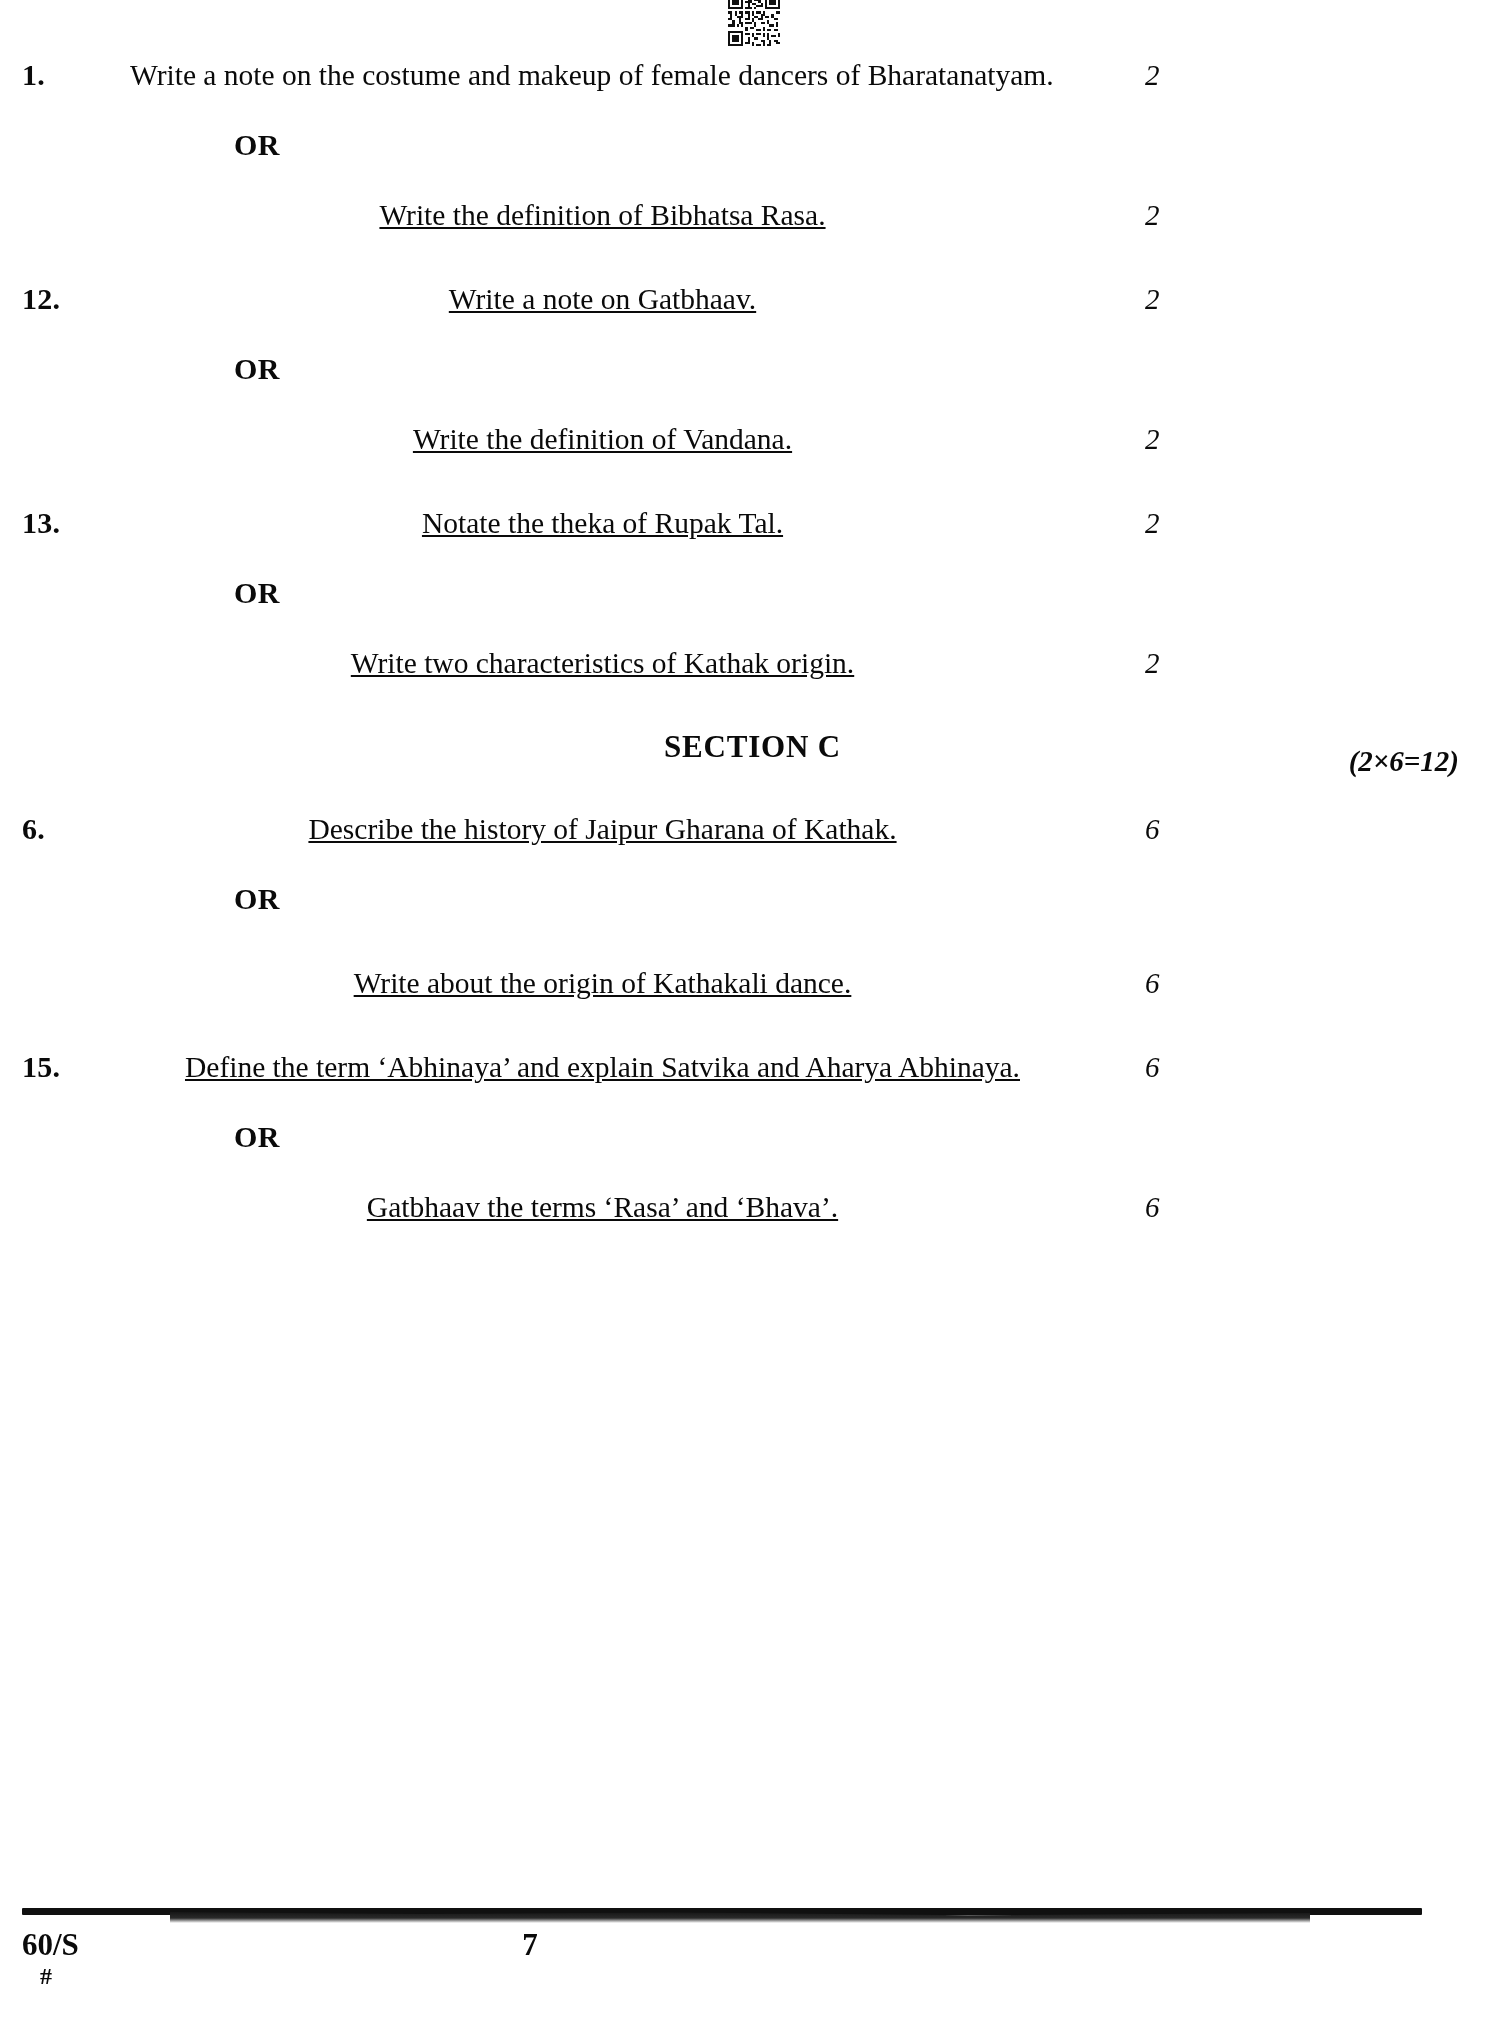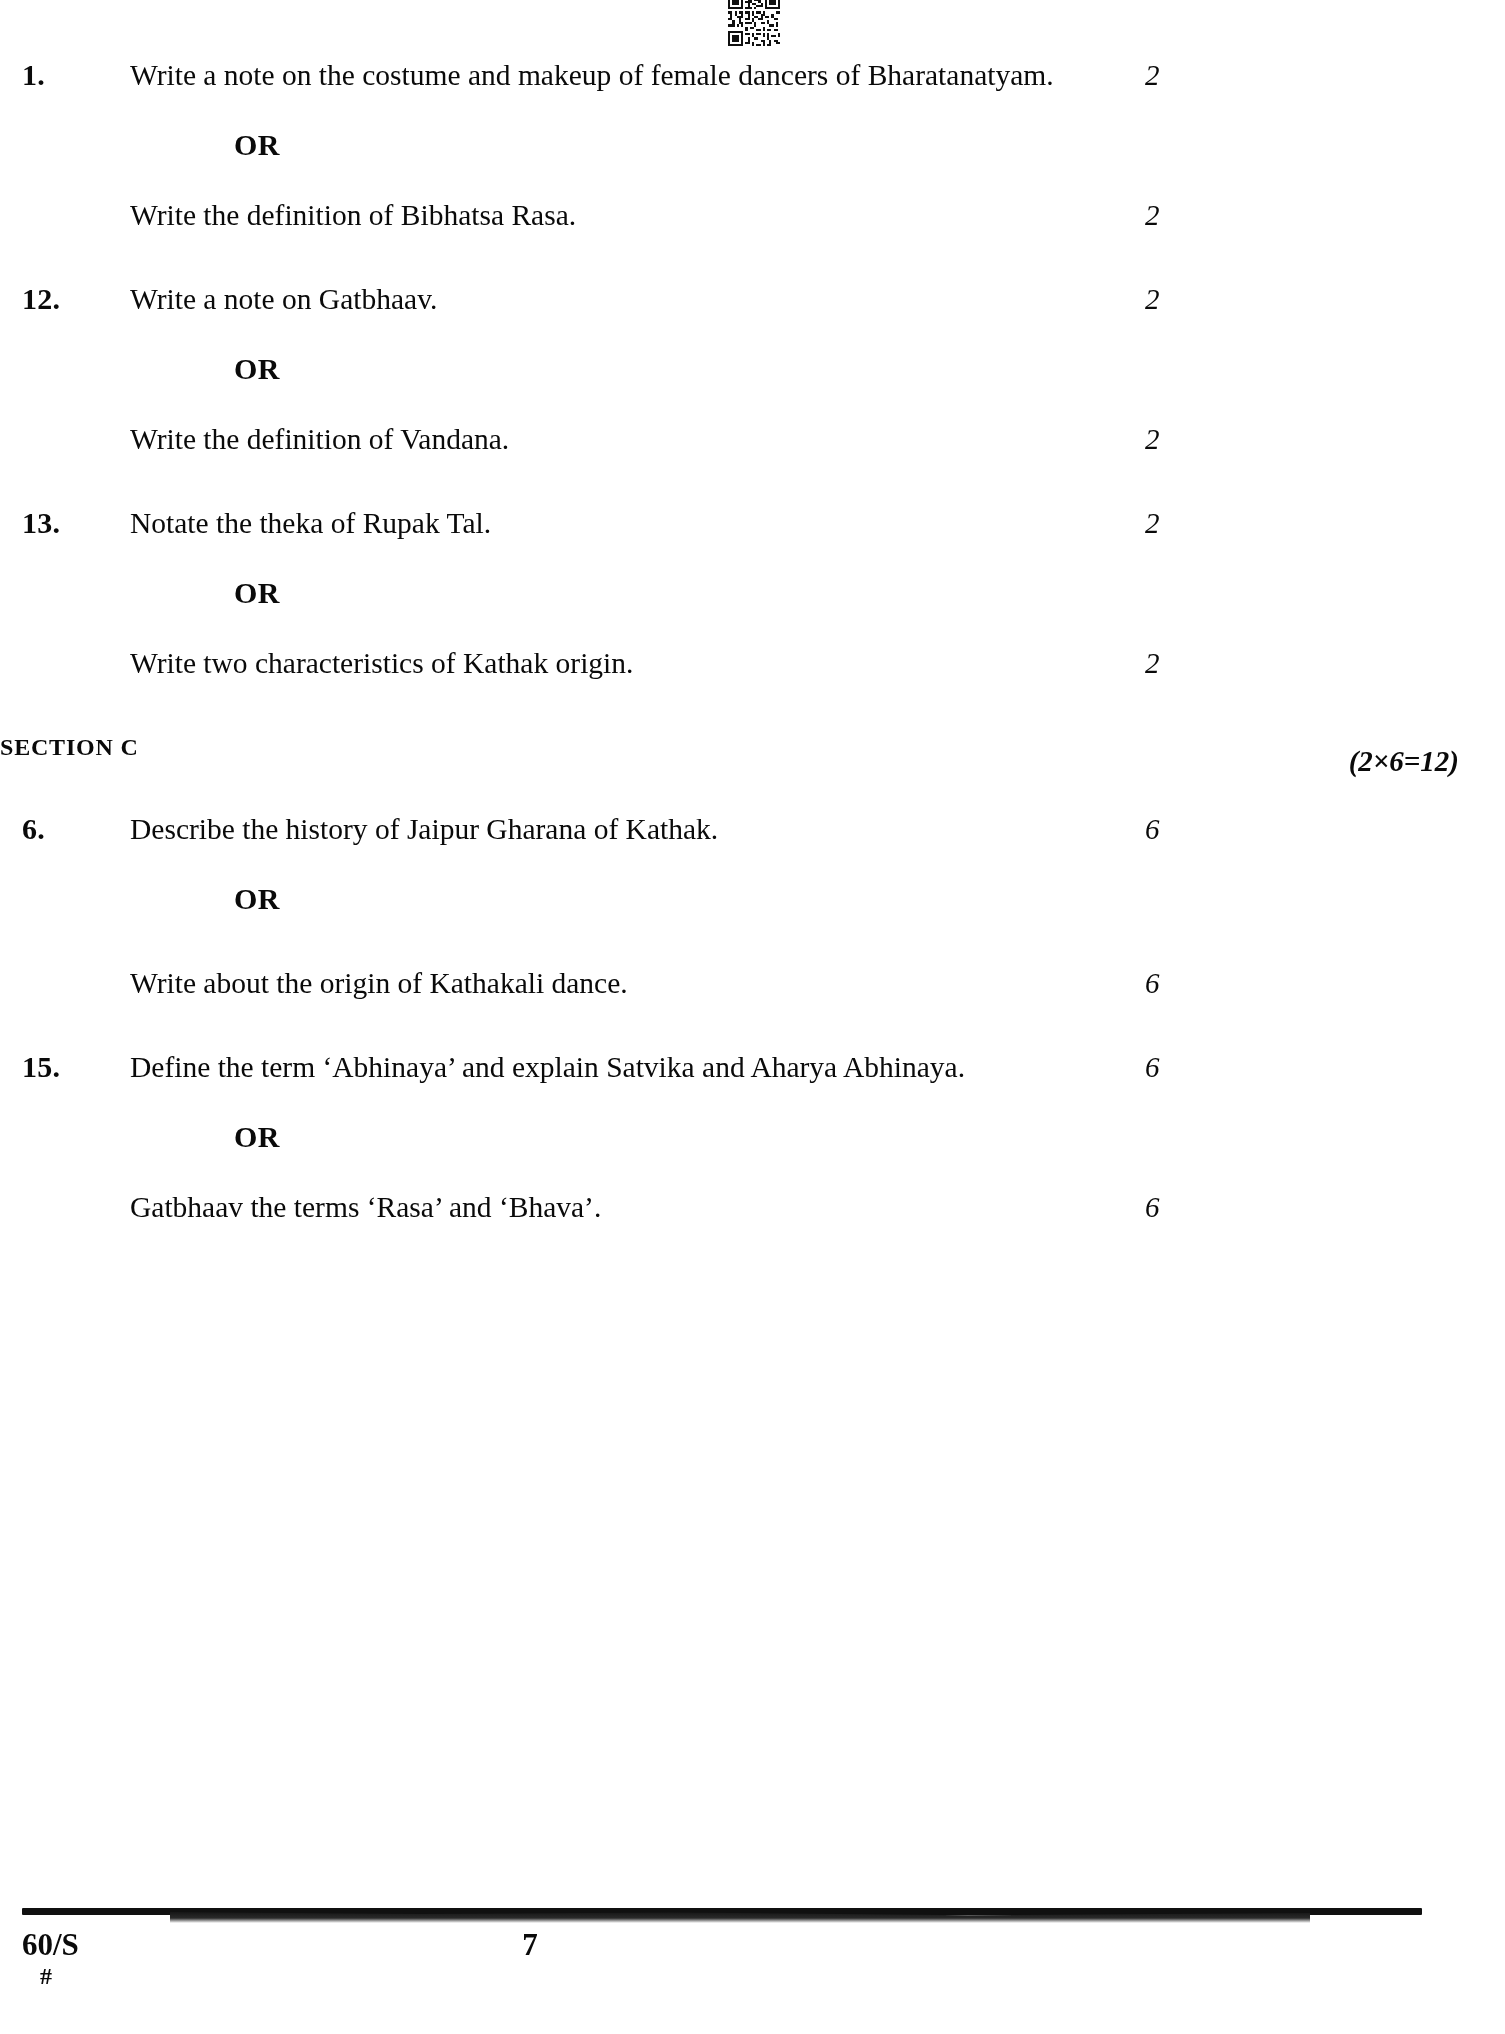--- a/index.html
+++ b/index.html
@@ -54,21 +54,21 @@
   }
 
   .qtext {
     flex: 0 0 auto;
     width: 945px;
     font-size: 29.5px;
     line-height: 54px;
     text-align: justify;
     text-justify: inter-word;
   }
-  .qtext.nojustify { text-align: left; }
+  .qtext.nojustify { text-align: center; text-decoration: underline; }
 
   .marks {
     flex: 0 0 auto;
     width: 60px;
     margin-left: 70px;
     font-size: 29px;
     font-style: italic;
     line-height: 54px;
     text-align: left;
   }
@@ -96,22 +96,23 @@
   .section-row {
     position: relative;
     height: 66px;
     margin-top: 30px;
   }
   .section-title {
     position: absolute;
     left: 0;
     right: 0;
     top: 0;
-    font-weight: bold;
-    font-size: 24px;
+    text-align: center;
+    font-weight: bold;
+    font-size: 31px;
     line-height: 54px;
     letter-spacing: 0.8px;
   }
   .section-marks {
     position: absolute;
     right: 46px;
     top: 14px;
     font-weight: bold;
     font-style: italic;
     font-size: 29px;

